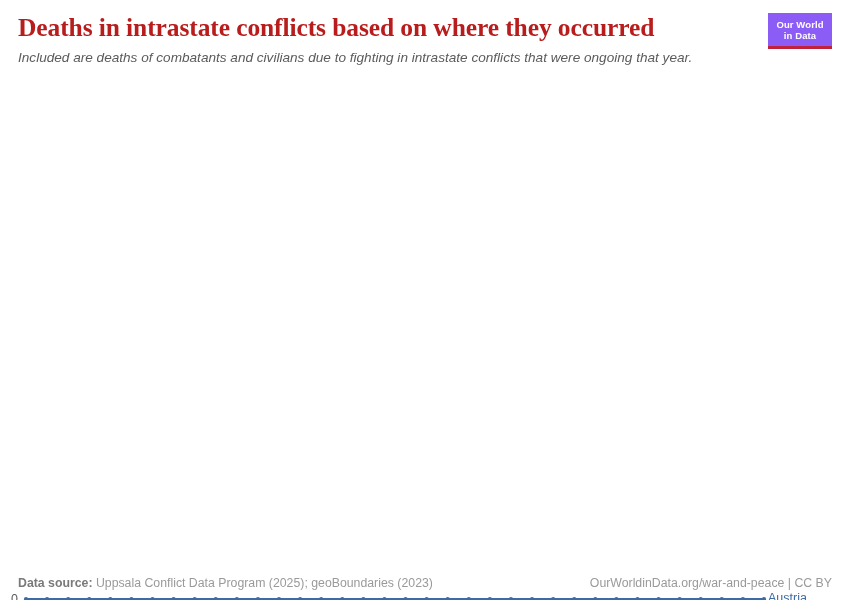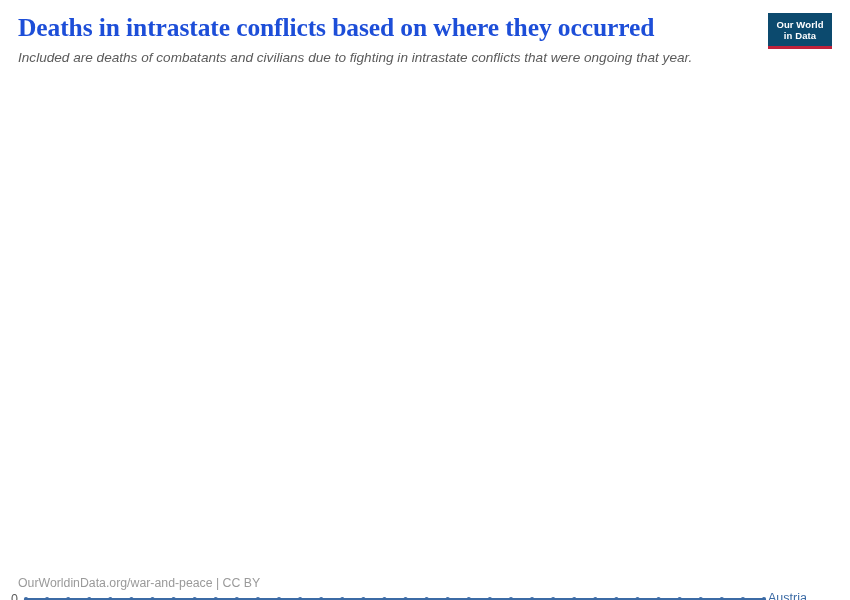--- a/index.html
+++ b/index.html
@@ -19,40 +19,40 @@
     position:relative;
     padding:12px 18px 0 18px;
     box-sizing:border-box;
   }
   .title{
     font-family:"Liberation Serif", serif;
     font-weight:700;
     font-size:25.5px;
     line-height:31px;
     letter-spacing:-0.1px;
-    color:#1d4ed8;
+    color:#b91c1c;
     margin:0;
     max-width:760px;
   }
   .subtitle{
     font-size:13.6px;
     line-height:18px;
     color:#5b5b5b;
     margin:6px 0 0 0;
     max-width:710px;
     font-weight:400;
     font-style:italic;
   }
 
   
   .owid-logo{
     position:absolute;
     top:13px;right:18px;
     width:64px;height:36px;
-    background:#0c4a6e;
+    background:#8b5cf6;
     box-sizing:border-box;
     display:flex;flex-direction:column;
     align-items:center;justify-content:center;
     border-bottom:3px solid #c0223b;
     cursor:pointer;
   }
   .owid-logo span{
     color:#fff;
     font-size:9.5px;
     line-height:11px;
@@ -187,16 +187,19 @@
             <circle cx="721.8285714285714" cy="532" r="2.1" fill="#3c6ba5"></circle>
             <circle cx="742.9142857142857" cy="532" r="2.1" fill="#3c6ba5"></circle>
             <circle cx="764" cy="532" r="2.1" fill="#3c6ba5"></circle>
             <text x="768" y="532" fill="#3c6ba5" class="series-label">Austria</text>
           </g>
       </svg>
     </div>
   </div>
 
   <div class="footer">
+    <div class="footer-left">
+      <b>Data source:</b><span> Uppsala Conflict Data Program (2025); geoBoundaries (2023)</span>
+    </div>
     <div class="footer-right">OurWorldinData.org/war-and-peace | CC BY</div>
   </div>
 
 </div>
 
 </body></html>

